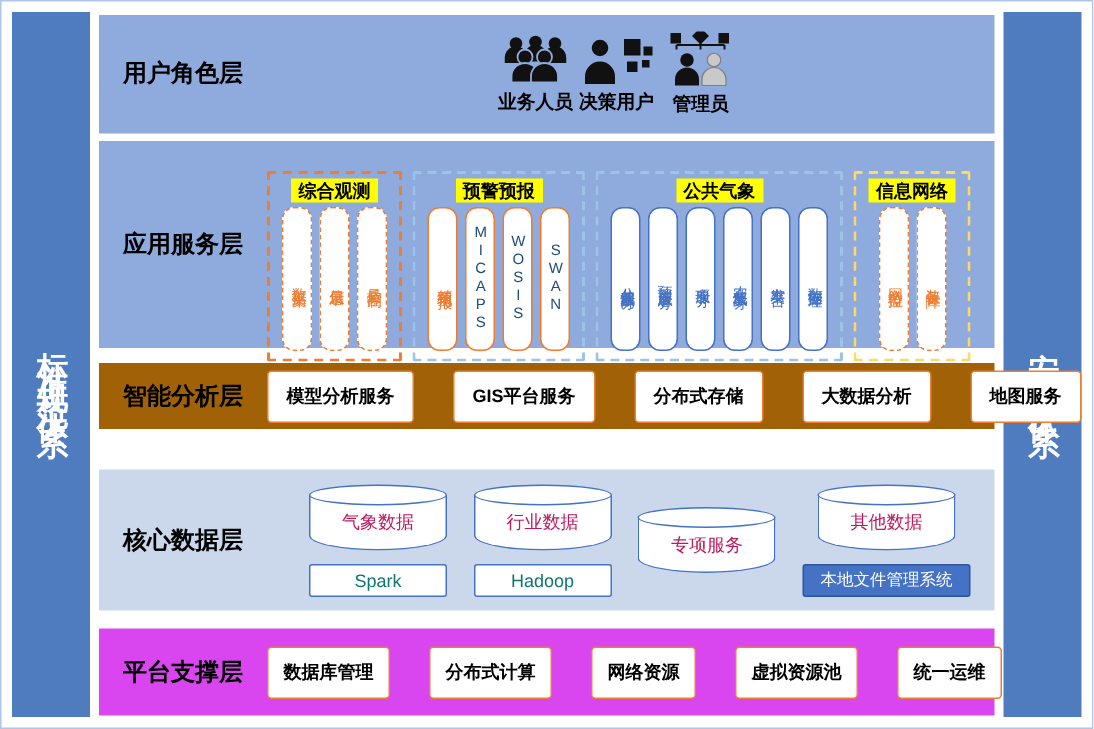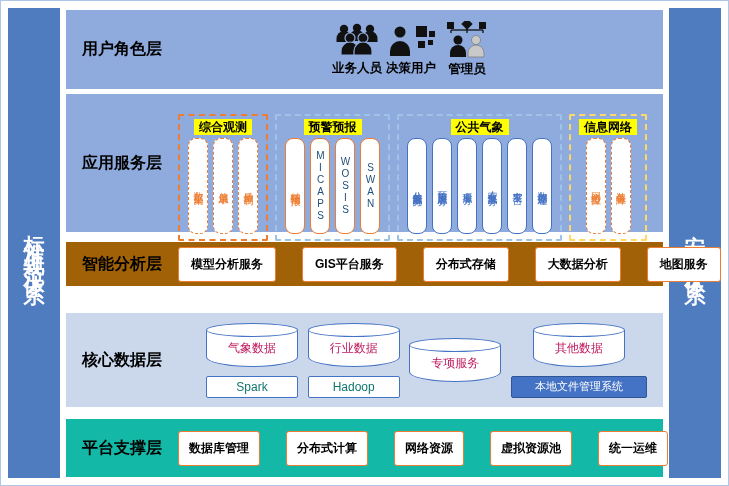--- a/index.html
+++ b/index.html
@@ -20,21 +20,21 @@
   .side-bar.left{left:8px;}
   .side-bar.right{right:8px;}
 
   
   #main{position:absolute;left:66px;top:0;width:597px;height:486px;border-radius:18px;}
   .band{position:absolute;left:0;right:0;display:flex;align-items:center;}
   #band-user{top:10px;height:79px;background:#8FAADC;}
   #band-app{top:94px;height:138px;background:#8FAADC;}
   #band-ana{top:242px;height:44px;background:#a16207;}
   #band-data{top:313px;height:94px;background:#CBD7EB;gap:28px;}
-  #band-plat{top:419px;height:58px;background:#14b8a6;}
+  #band-plat{top:419px;height:58px;background:#d946ef;}
   .band-label{flex:0 0 112px;text-align:center;font-size:16px;font-weight:700;}
   .band-content{flex:1;display:flex;align-items:center;padding-right:14px;}
 
   
   #band-user .band-content{justify-content:center;padding:0 55px 0 40px;}
   .role{display:flex;flex-direction:column;align-items:center;gap:2px;}
   .role-label{font-size:12.5px;font-weight:700;}
 
   
   #band-app .band-content{gap:7px;}
@@ -69,21 +69,21 @@
   #band-data .band-content{justify-content:space-between;padding-right:16px;align-self:stretch;align-items:center;}
   .data-col{display:flex;flex-direction:column;align-items:center;gap:9px;}
   .cyl{position:relative;width:92px;height:44px;}
   .cyl-body{position:absolute;top:7px;left:0;right:0;bottom:0;background:#fff;border:1.5px solid #4472C4;border-top:none;border-radius:0 0 46px 46px / 0 0 10px 10px;}
   .cyl-top{position:absolute;top:0;left:0;right:0;height:14px;background:#fff;border:1.5px solid #4472C4;border-radius:50%;}
   .cyl-label{position:absolute;top:17px;width:100%;text-align:center;color:#be185d;font-size:12px;}
   .engine{
     width:92px;height:22px;background:#fff;border:1px solid #4472C4;border-radius:2px;
     color:#0f766e;font-size:12px;display:flex;align-items:center;justify-content:center;white-space:nowrap;
   }
-  .engine.filled{background:#4472C4;color:#fff;border-color:#2E5597;width:136px;font-size:11px;}
+  .engine.filled{background:#4472C4;color:#fff;border-color:#2E5597;width:112px;font-size:11px;}
 
   svg{display:block;}
 </style>
 </head>
 <body>
 
 <div class="frame"></div>
 
 <div class="side-bar left">标准规范体系</div>
 <div class="side-bar right">安全防护体系</div>

